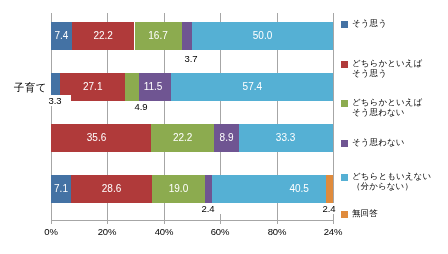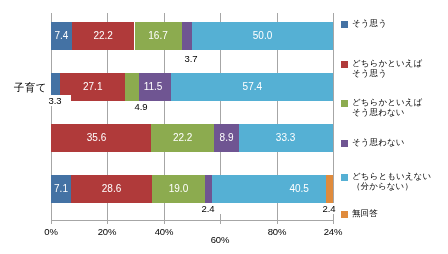--- a/index.html
+++ b/index.html
@@ -153,21 +153,21 @@
   <div class="tick" style="left:51px;"></div>
   <div class="tick" style="left:107px;"></div>
   <div class="tick" style="left:164px;"></div>
   <div class="tick" style="left:220px;"></div>
   <div class="tick" style="left:277px;"></div>
   <div class="tick" style="left:333px;"></div>
 
   <div class="xlabel" style="left:31px;">0%</div>
   <div class="xlabel" style="left:87px;">20%</div>
   <div class="xlabel" style="left:144px;">40%</div>
-  <div class="xlabel" style="left:200px;margin-top:8px;">60%</div>
+  <div class="xlabel" style="left:200px;">60%</div>
   <div class="xlabel" style="left:257px;">80%</div>
   <div class="xlabel" style="left:313px;">24%</div>
 
   <div class="ylabel" style="top:81px;">子育て</div>
 
   <div class="legend">
 
     <div class="legend-item" style="top:5px;">
       <span class="legend-swatch" style="background:#4472a4;"></span>
       <span class="legend-text">そう思う</span>

